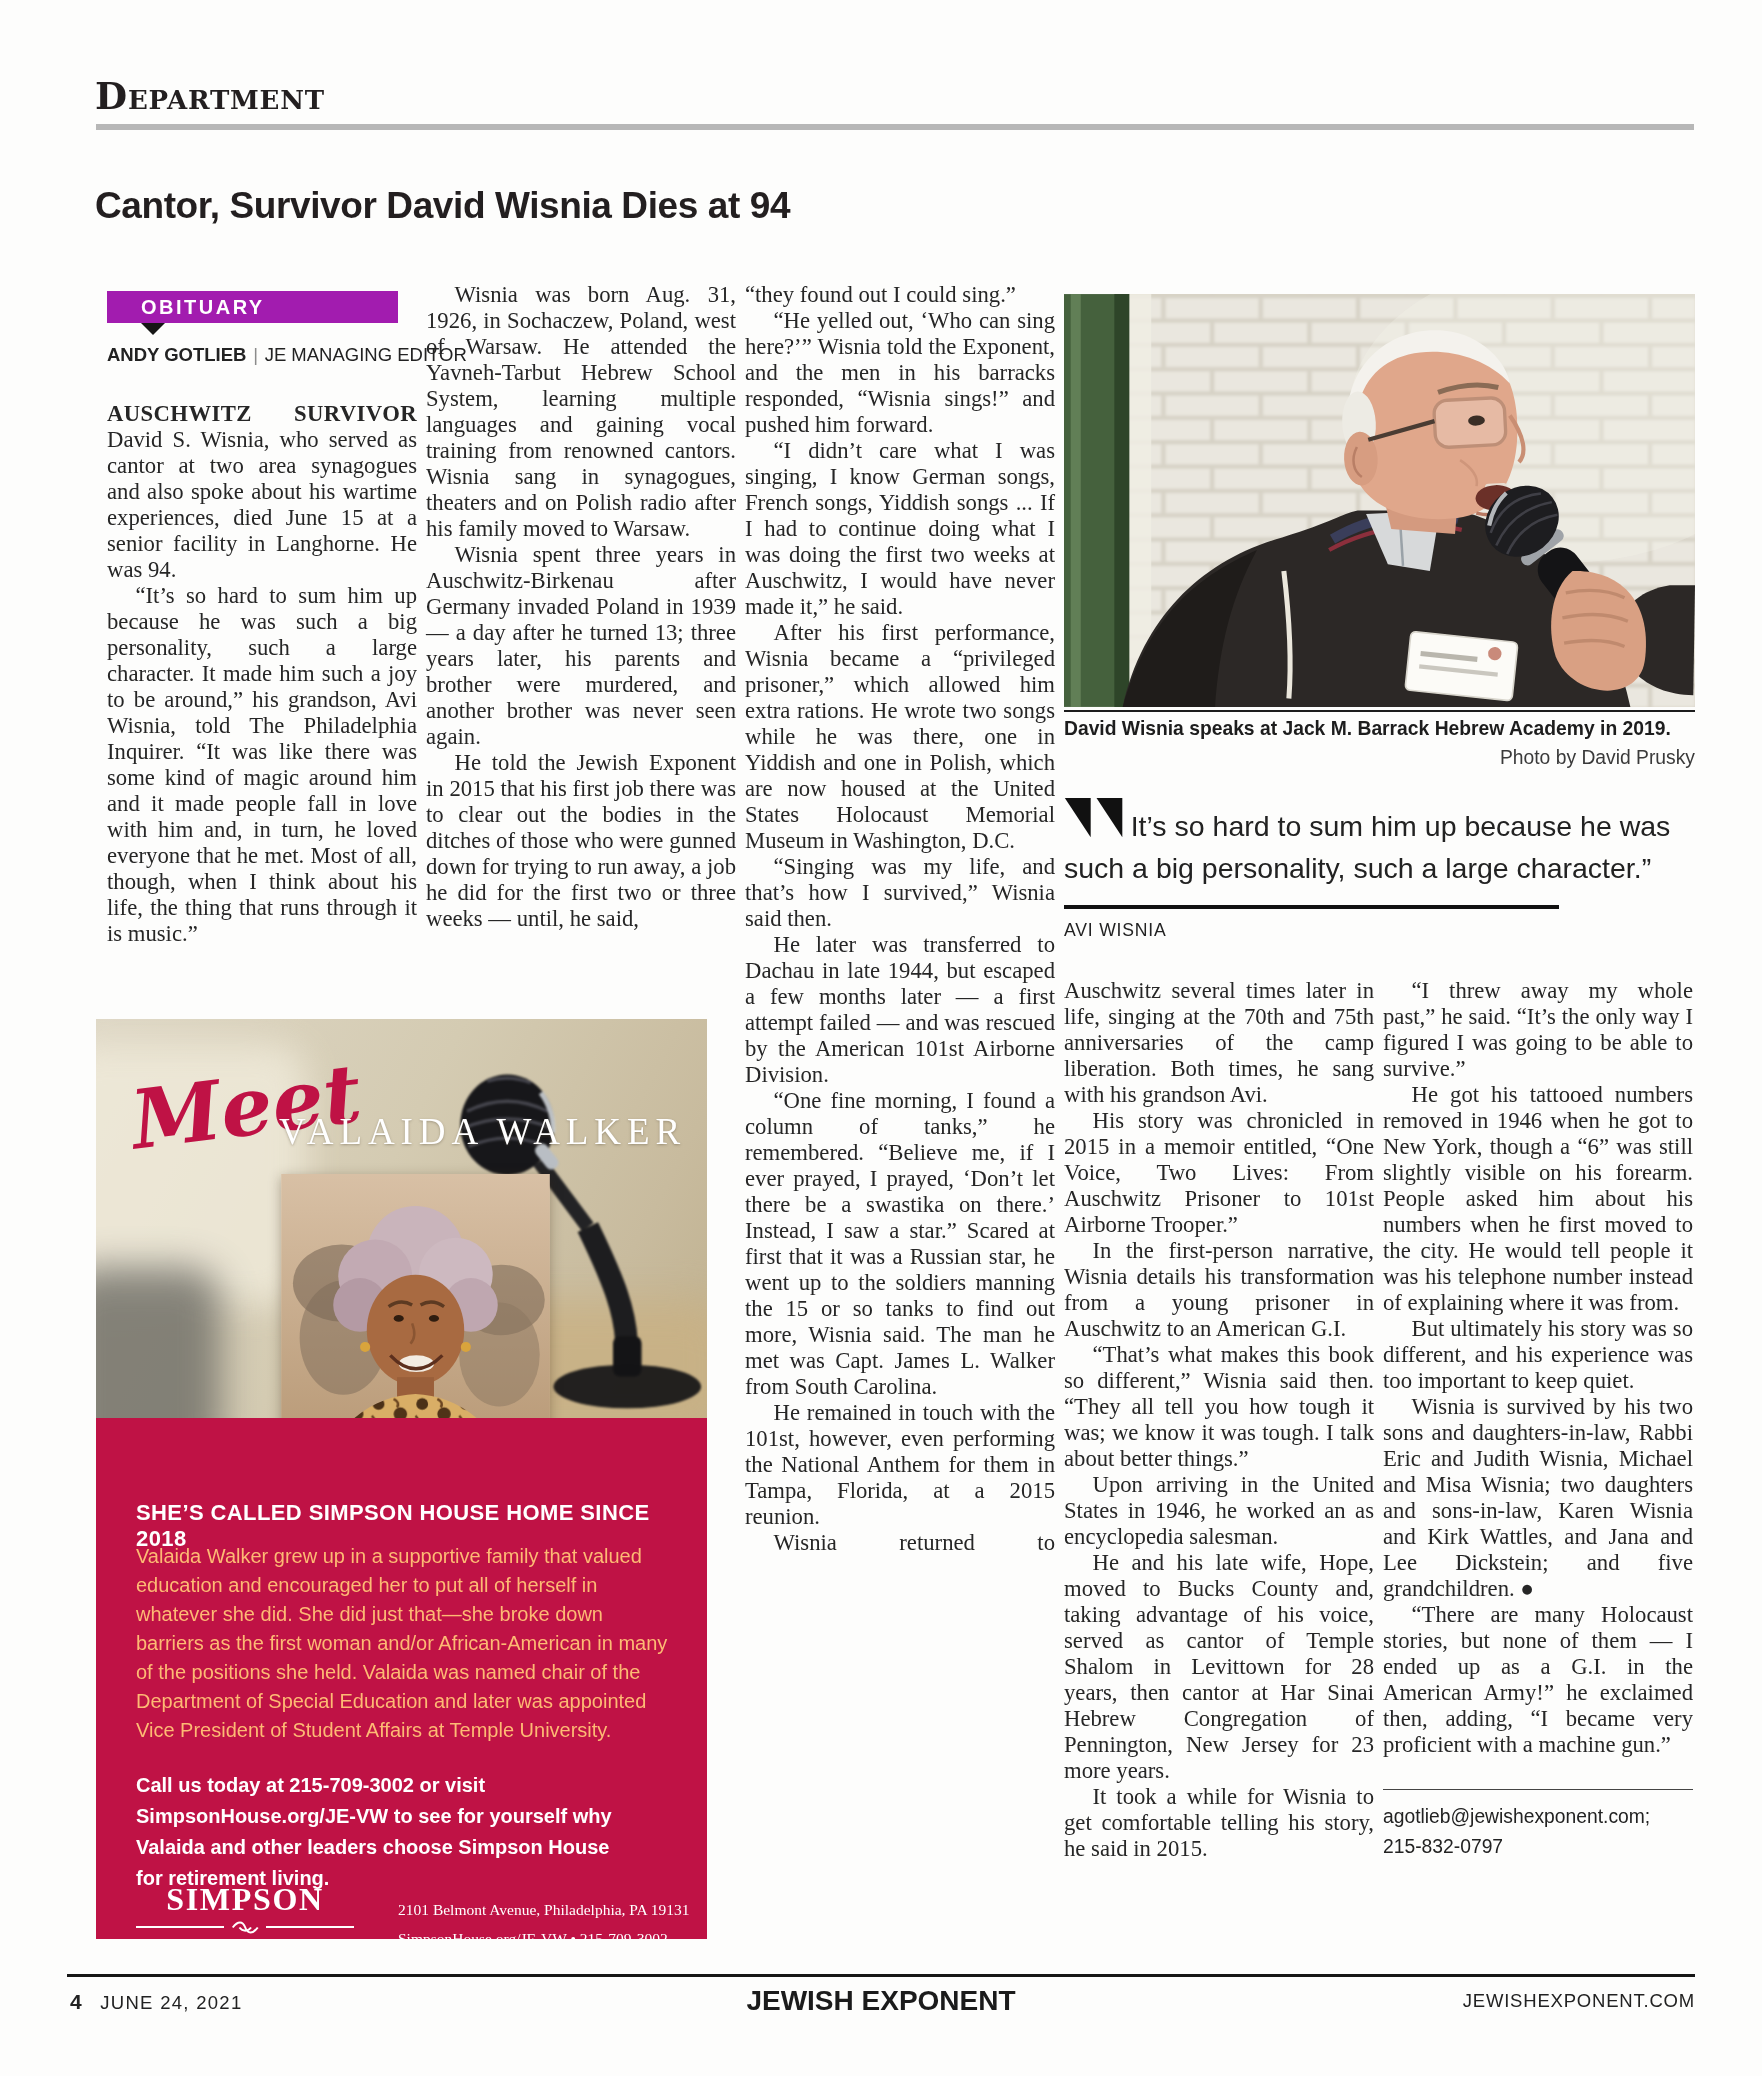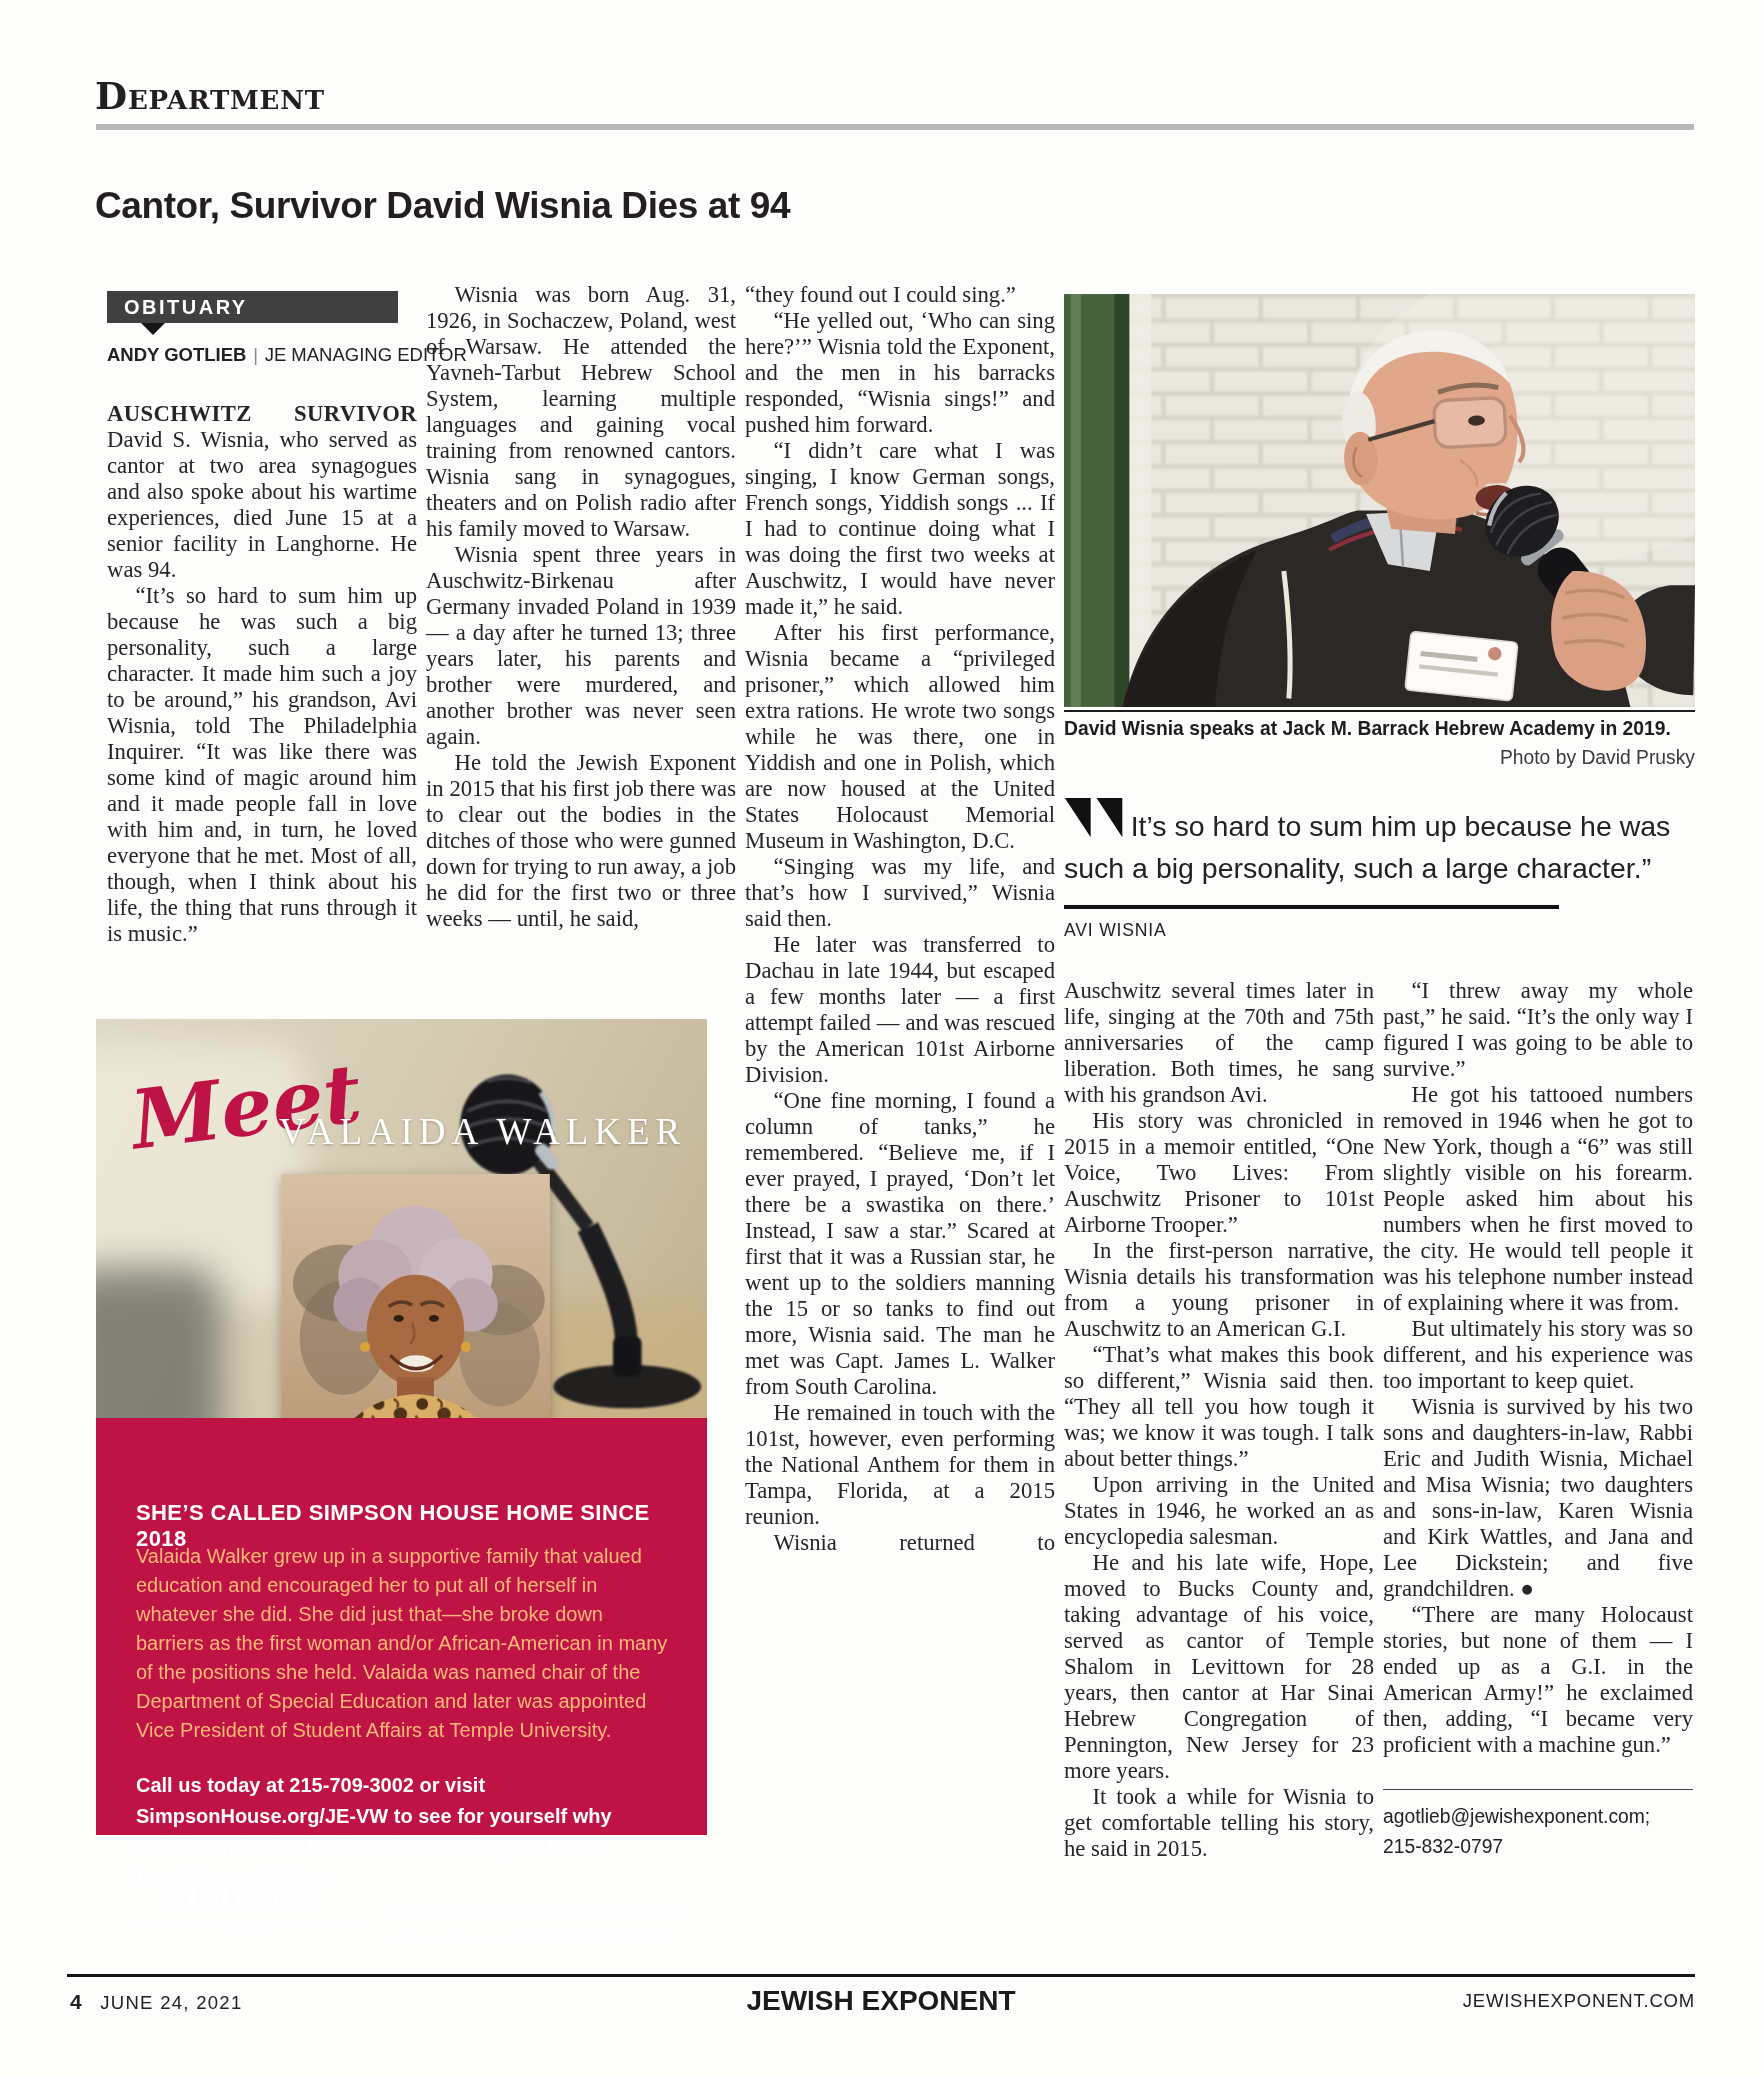--- a/index.html
+++ b/index.html
@@ -7,23 +7,23 @@
         font-family:"Liberation Serif",serif;color:#242424;}
 
   
   .kicker{position:absolute;left:95px;top:74px;font-family:"DejaVu Serif",serif;
           font-weight:bold;font-variant:small-caps;font-size:37px;letter-spacing:0.8px;color:#231f20;}
   .kicker-rule{position:absolute;left:96px;top:124px;width:1598px;height:5.9px;background:#b7b7b7;}
   .headline{position:absolute;left:95px;top:185px;margin:0;font-family:"Liberation Sans",sans-serif;
             font-weight:bold;font-size:37px;letter-spacing:-0.4px;color:#231f20;}
 
   
-  .obit-tag{position:absolute;left:107px;top:291px;width:291px;height:32px;background:#404040;
+  .obit-tag{position:absolute;left:107px;top:291px;width:291px;height:32px;background:#a21caf;
             color:#fff;font-family:"Liberation Sans",sans-serif;font-weight:bold;font-size:20px;
-            letter-spacing:2.5px;display:flex;align-items:center;padding-left:17px;box-sizing:border-box;}
+            letter-spacing:2.5px;display:flex;align-items:center;padding-left:34px;box-sizing:border-box;}
   .obit-arrow{position:absolute;left:141px;top:323px;width:0;height:0;
               border-left:12.6px solid transparent;border-right:12.6px solid transparent;border-top:12.6px solid #161616;}
   .byline{position:absolute;left:107px;top:344px;font-family:"Liberation Sans",sans-serif;font-size:18.5px;color:#222;}
   .byline b{font-weight:bold;}
   .byline .sep{color:#8b8b8b;padding:0 6.7px;font-weight:normal;}
 
   
   .col{position:absolute;width:310px;text-align:justify;font-size:22.7px;line-height:26px;color:#262626;}
   .col p{margin:0;text-indent:28.5px;}
   .col p.noind{text-indent:0;}
@@ -60,21 +60,21 @@
   .blob{position:absolute;border-radius:34px;}
   .blob1{left:-42px;top:25px;width:252px;height:260px;background:#f2eddd;opacity:.75;filter:blur(17px);}
   .blob2{right:-25px;bottom:-25px;width:352px;height:143px;background:#c9b184;opacity:.85;filter:blur(20px);}
   .blob3{left:-34px;bottom:-50px;width:159px;height:201px;background:#6e6d66;opacity:.8;filter:blur(18.5px);}
   .ad-meet{position:absolute;left:35px;top:40px;font-family:"DejaVu Serif",serif;font-style:italic;
            font-weight:bold;font-size:81px;transform:rotate(-7deg);}
   .ad-name{position:absolute;left:183px;top:91px;font-family:"Liberation Serif",serif;
            font-size:37px;letter-spacing:5.9px;color:#ffffff;text-shadow:0 0.8px 2.5px rgba(90,80,60,.45);}
   .ad-mic{position:absolute;right:0;top:15px;filter:blur(1.1px);}
   .ad-portrait{position:absolute;left:185px;top:155px;width:269px;height:319px;box-shadow:0 3.4px 11.7px rgba(60,40,20,.35);}
-  .ad-crimson{position:absolute;left:0;top:399px;width:611px;height:417px;}
+  .ad-crimson{position:absolute;left:0;top:399px;width:611px;height:521px;}
   .ad-head{position:absolute;left:40px;top:82px;width:537px;font-family:"Liberation Sans",sans-serif;
            font-weight:bold;font-size:22px;letter-spacing:0.4px;color:#ffffff;}
   .ad-body{position:absolute;left:40px;top:124px;width:534px;font-family:"Liberation Sans",sans-serif;
            font-size:20px;line-height:29px;color:#fdba74;}
   .ad-cta{position:absolute;left:40px;top:352px;width:503px;font-family:"Liberation Sans",sans-serif;
           font-weight:bold;font-size:20px;line-height:31px;color:#ffffff;}
   .ad-logo{position:absolute;left:40px;top:463px;width:218px;text-align:center;color:#fff;}
   .ad-logo-name{font-family:"Liberation Serif",serif;font-weight:bold;font-size:32px;letter-spacing:1.7px;}
   .ad-logo-div{display:flex;align-items:center;justify-content:center;gap:6.7px;margin:1.7px 0 1.7px 0;}
   .ad-logo-div .ln{flex:1;height:1.7px;background:#fff;}

